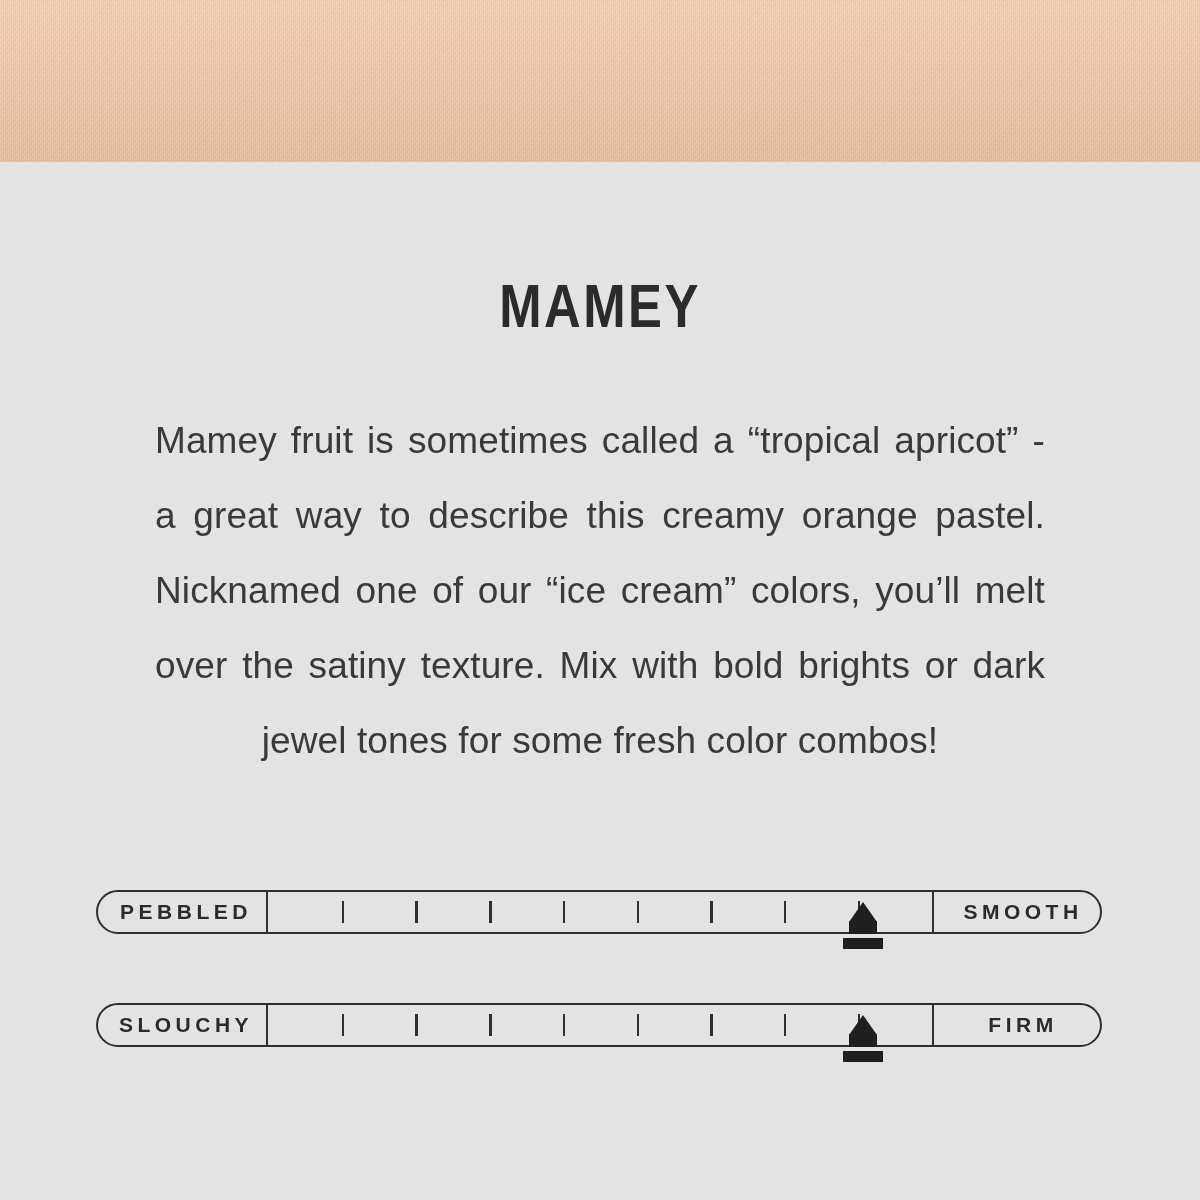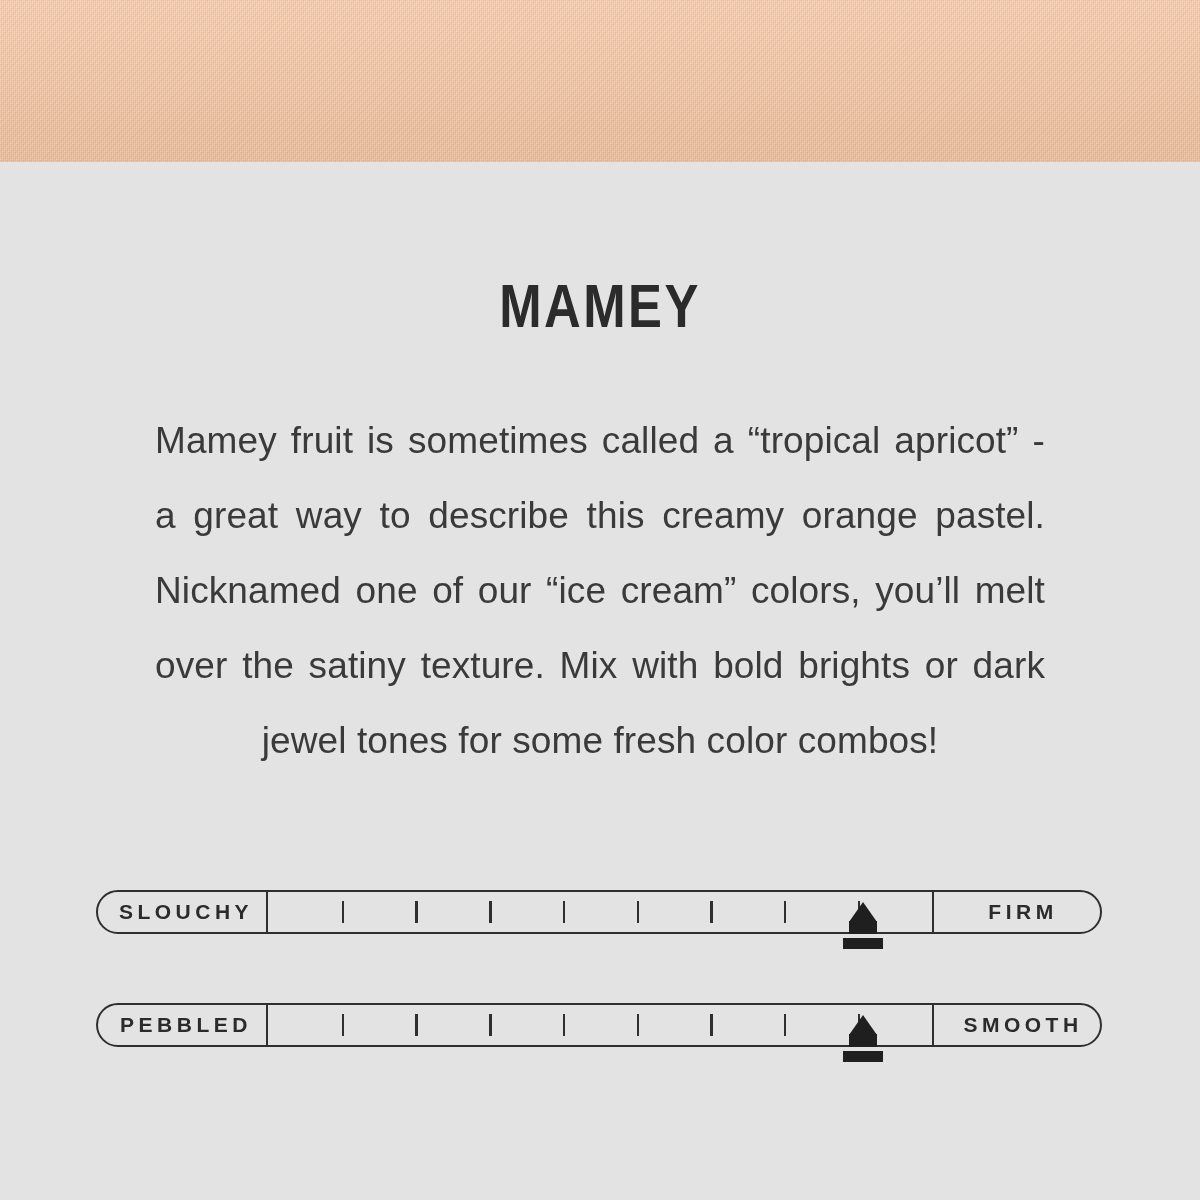--- a/index.html
+++ b/index.html
@@ -180,20 +180,41 @@
 <div id="page" style="background-color: rgb(227, 227, 227);">
 
   <div class="swatch-band" style="background-color: rgb(248, 197, 160);"></div>
 
   <div class="content">
     <h1 class="title">MAMEY</h1>
     <p class="desc">Mamey fruit is sometimes called a “tropical apricot” - a great way to describe this creamy orange pastel. Nicknamed one of our “ice cream” colors, you’ll melt over the satiny texture. Mix with bold brights or dark jewel tones for some fresh color combos!</p>
   </div>
 
   <div class="sliders">
+
+    <div class="slider-row">
+      <div class="track"></div>
+      <div class="cap cap-left">PEBBLED</div>
+      <div class="cap cap-right">SMOOTH</div>
+      <div class="ticks">
+        <div class="tick" style="left:11.1%"></div>
+        <div class="tick" style="left:22.2%"></div>
+        <div class="tick" style="left:33.3%"></div>
+        <div class="tick" style="left:44.4%"></div>
+        <div class="tick" style="left:55.5%"></div>
+        <div class="tick" style="left:66.6%"></div>
+        <div class="tick" style="left:77.7%"></div>
+        <div class="tick" style="left:88.8%"></div>
+      </div>
+      <div class="marker" style="left:747px">
+        <div class="pin"></div>
+        <div class="body"></div>
+        <div class="bar"></div>
+      </div>
+    </div>
 
     <div class="slider-row">
       <div class="track"></div>
       <div class="cap cap-left">SLOUCHY</div>
       <div class="cap cap-right">FIRM</div>
       <div class="ticks">
         <div class="tick" style="left:11.1%"></div>
         <div class="tick" style="left:22.2%"></div>
         <div class="tick" style="left:33.3%"></div>
         <div class="tick" style="left:44.4%"></div>
@@ -202,35 +223,14 @@
         <div class="tick" style="left:77.7%"></div>
         <div class="tick" style="left:88.8%"></div>
       </div>
       <div class="marker" style="left:747px">
         <div class="pin"></div>
         <div class="body"></div>
         <div class="bar"></div>
       </div>
     </div>
 
-    <div class="slider-row">
-      <div class="track"></div>
-      <div class="cap cap-left">PEBBLED</div>
-      <div class="cap cap-right">SMOOTH</div>
-      <div class="ticks">
-        <div class="tick" style="left:11.1%"></div>
-        <div class="tick" style="left:22.2%"></div>
-        <div class="tick" style="left:33.3%"></div>
-        <div class="tick" style="left:44.4%"></div>
-        <div class="tick" style="left:55.5%"></div>
-        <div class="tick" style="left:66.6%"></div>
-        <div class="tick" style="left:77.7%"></div>
-        <div class="tick" style="left:88.8%"></div>
-      </div>
-      <div class="marker" style="left:747px">
-        <div class="pin"></div>
-        <div class="body"></div>
-        <div class="bar"></div>
-      </div>
-    </div>
-
   </div>
 </div>
 
 </body></html>

